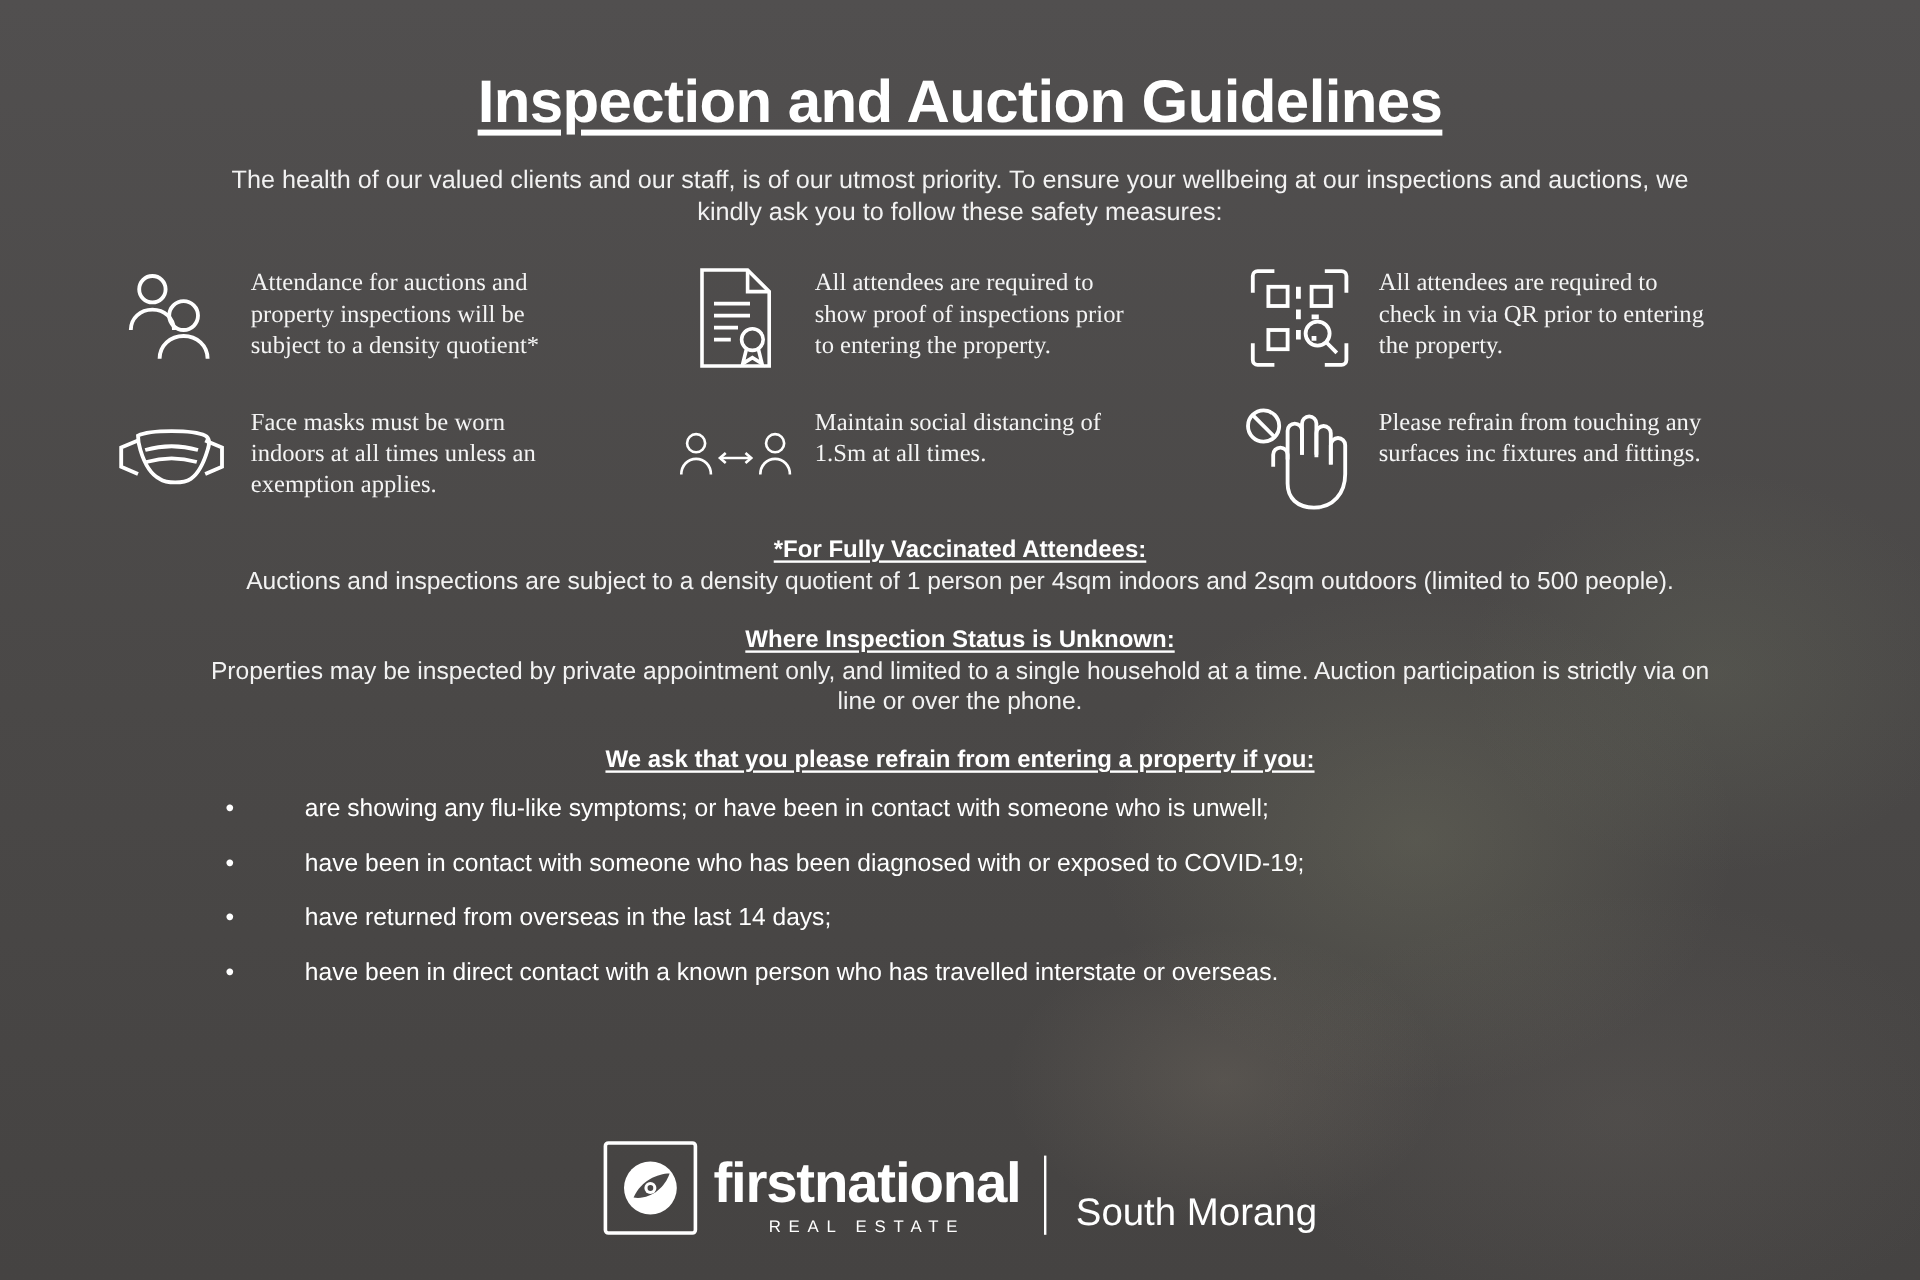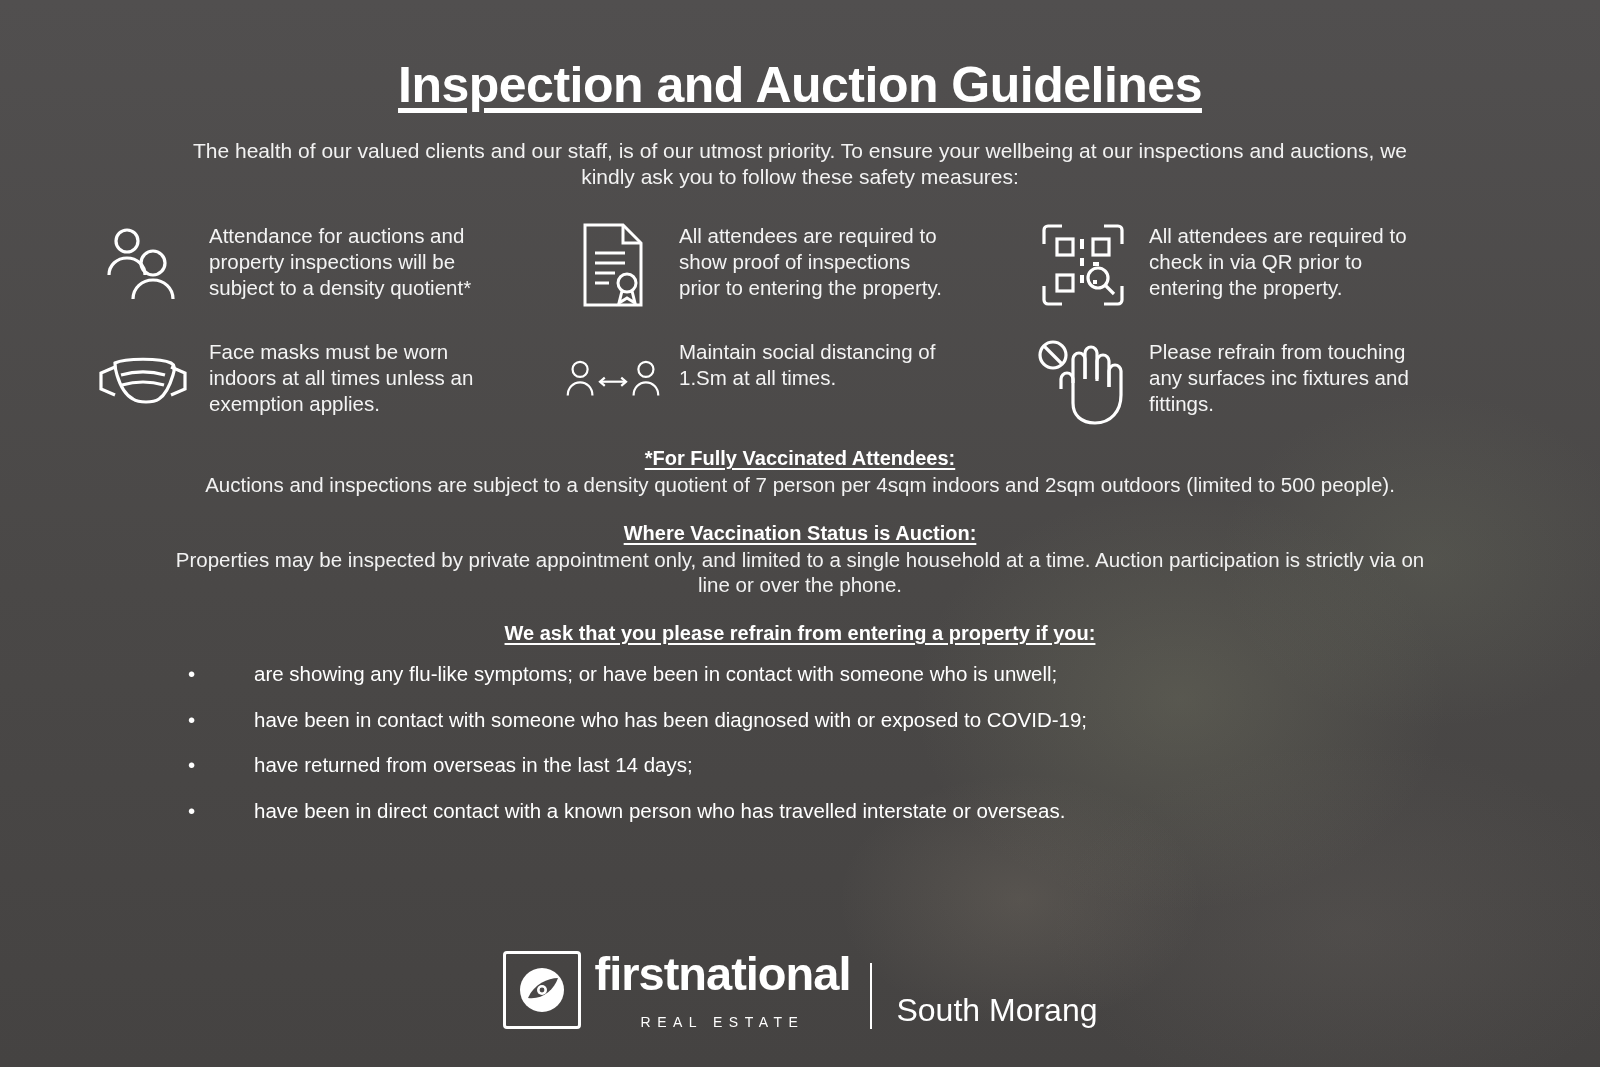--- a/index.html
+++ b/index.html
@@ -52,20 +52,21 @@
   }
 
   
   .grid {
     margin-top: 28px;
     display: grid;
     grid-template-columns: 1fr 1fr 1fr;
     column-gap: 0px;
     row-gap: 20px;
     padding: 0 95px 0 95px;
+    font-family: Liberation Serif, serif;
   }
   .cell {
     display: flex;
     align-items: flex-start;
     gap: 18px;
   }
   .cell .ico {
     flex: 0 0 auto;
     width: 96px;
     height: 96px;
@@ -159,21 +160,21 @@
   }
   .brand .b1 {
     font-size: 47px;
     font-weight: bold;
     letter-spacing: -1px;
   }
   .brand .b2 {
     font-size: 14px;
     letter-spacing: 6.5px;
     text-align: center;
-    margin-top: 18px;
+    margin-top: 6px;
   }
   .divider-bar {
     width: 2px;
     height: 66px;
     background: #ffffff;
     margin: 0 10px 0 6px;
   }
   .suburb {
     font-size: 32px;
     letter-spacing: 0px;
@@ -269,24 +270,24 @@
         </svg>
       </span>
       <span class="txt">Please refrain from touching any surfaces inc fixtures and fittings.</span>
     </div>
 
   </div>
 
   <div class="notes">
     <div class="note-block">
       <div class="note-head">*For Fully Vaccinated Attendees:</div>
-      <div class="note-body">Auctions and inspections are subject to a density quotient of 7 person per 4sqm indoors and 2sqm outdoors (limited to 500 people).</div>
+      <div class="note-body">Auctions and inspections are subject to a density quotient of 1 person per 4sqm indoors and 2sqm outdoors (limited to 500 people).</div>
     </div>
     <div class="note-block">
-      <div class="note-head">Where Vaccination Status is Auction:</div>
+      <div class="note-head">Where Inspection Status is Unknown:</div>
       <div class="note-body">Properties may be inspected by private appointment only, and limited to a single household at a time. Auction participation is strictly via on line or over the phone.</div>
     </div>
   </div>
 
   <div class="refrain-head">We ask that you please refrain from entering a property if you: </div>
 
   <ul class="bullets">
     <li>
       <span class="dot">•</span>
       <span>are showing any flu-like symptoms; or have been in contact with someone who is unwell;</span>

